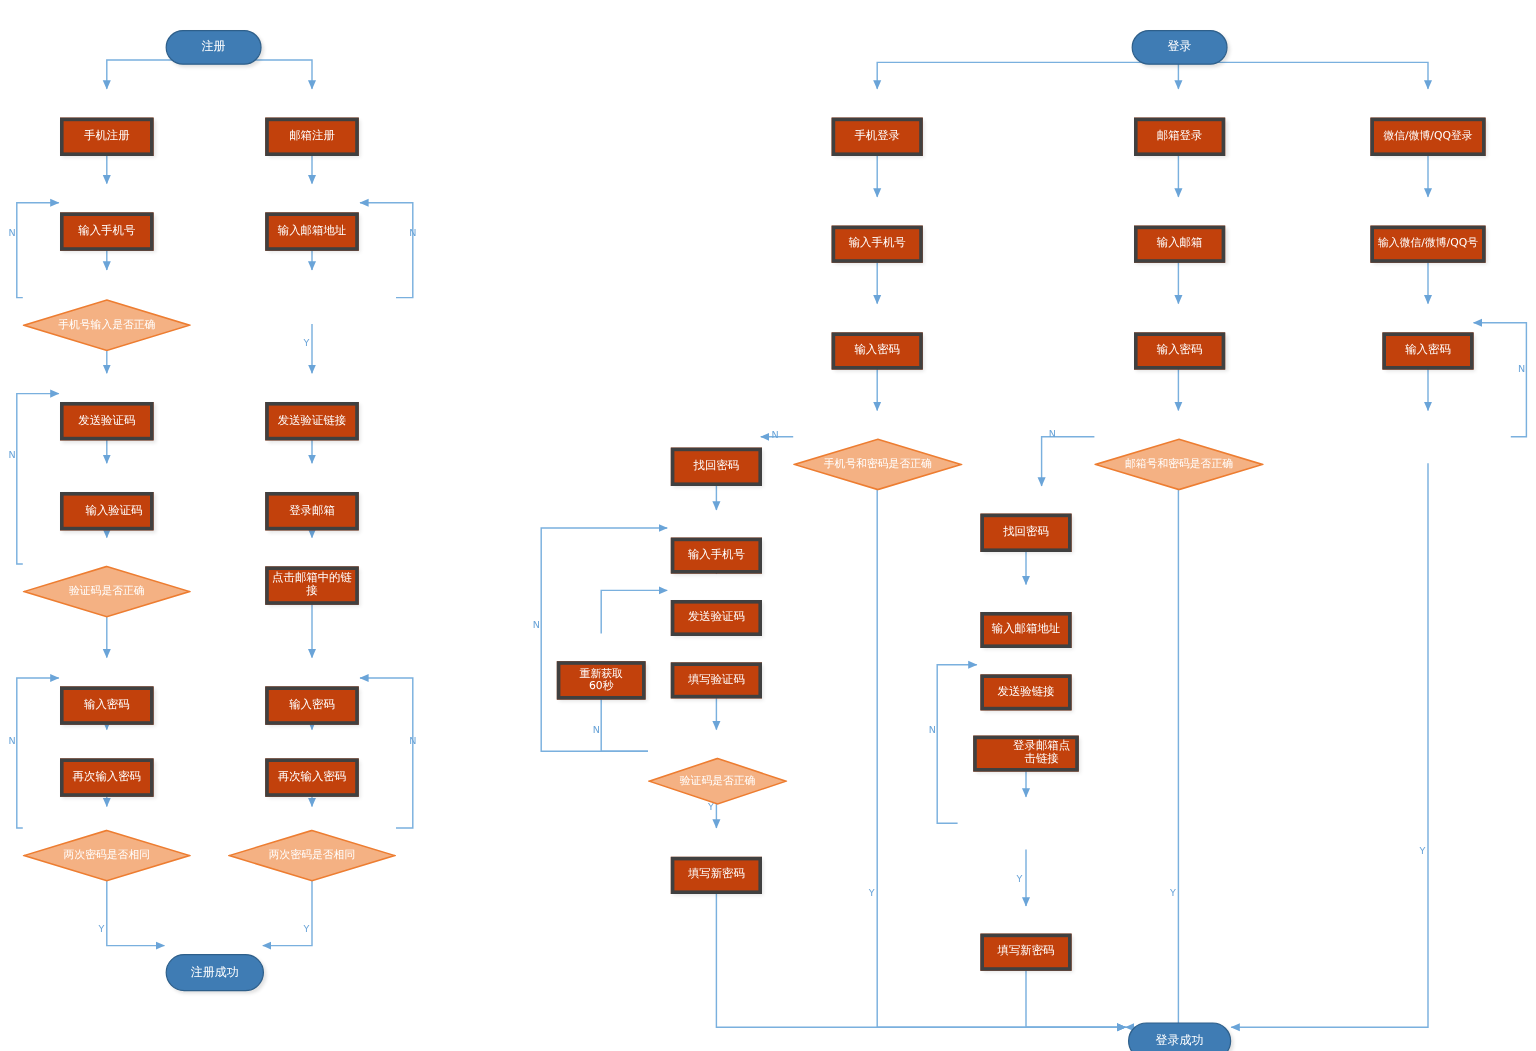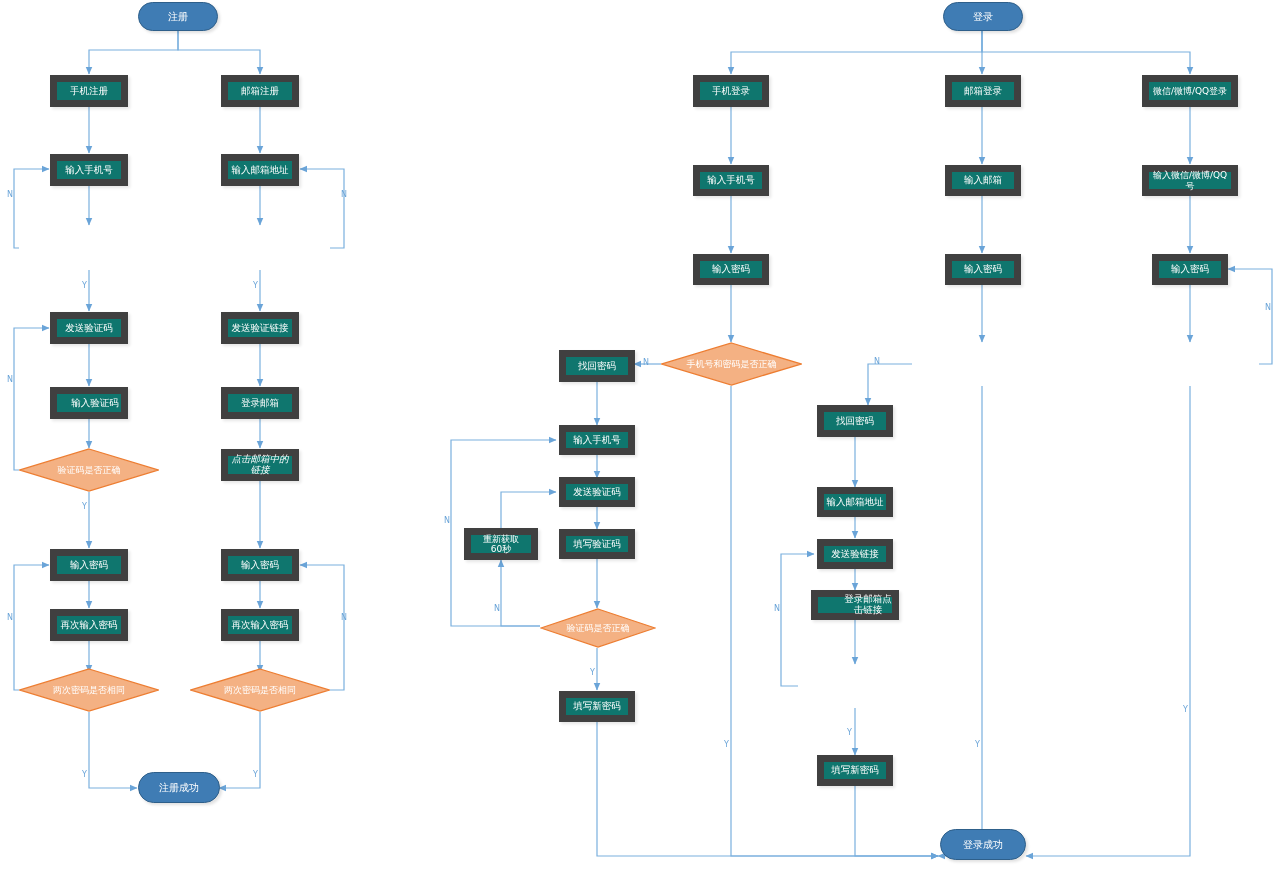--- a/index.html
+++ b/index.html
@@ -1,21 +1,21 @@
 <!DOCTYPE html>
 <html><head>
 <meta charset="utf-8">
 <style>
   html,body{margin:0;padding:0;background:#ffffff;}
   body{font-family:"DejaVu Sans","Liberation Sans",sans-serif;}
   #stage{position:relative;width:1280px;height:876px;background:#fff;overflow:hidden;}
   svg.edges{position:absolute;left:0;top:0;width:1280px;height:876px;pointer-events:none;}
   .node{position:absolute;box-sizing:border-box;display:flex;align-items:center;justify-content:center;
-        text-align:center;color:#ffffff;line-height:1.15;}
-  .proc{background:#0f766e;border:7px solid #404040;box-shadow:2px 2px 3px rgba(0,0,0,0.10);font-size:9.5px;}
+        text-align:center;color:#ffffff;line-height:1.15;margin-top:23px;}
+  .proc{background:#c2410c;border:3px solid #404040;box-shadow:2px 2px 3px rgba(0,0,0,0.10);font-size:9.5px;}
   .term{background:#3f7cb4;border:1px solid #2e5f8a;border-radius:16px;font-size:10px;
         box-shadow:2px 2px 3px rgba(0,0,0,0.12);}
   .dec{font-size:9px;color:#ffffff;}
   .dec .dlabel{position:relative;z-index:2;}
   .dec .dshape{position:absolute;left:0;top:0;width:100%;height:100%;z-index:1;}
   .edgelabel{position:absolute;font-size:8px;color:#6aa4d8;font-family:"DejaVu Sans","Liberation Sans",sans-serif;}
   .two-line{white-space:pre-line;}
 </style>
 </head>
 <body>
@@ -119,20 +119,26 @@
 
       <path d="M1190,386 L1190,856 L1026,856"></path>
 
     </g>
   </svg>
 
   <div class="node term" style="left:138px;top:2px;width:80px;height:29px;">注册</div>
 
   <div class="node proc" style="left:50px;top:75px;width:78px;height:32px;">手机注册</div>
   <div class="node proc" style="left:50px;top:154px;width:78px;height:32px;">输入手机号</div>
+  <div class="node dec" style="left:19px;top:226px;width:140px;height:44px;">
+    <svg class="dshape" viewBox="0 0 140 44" preserveAspectRatio="none">
+        <polygon points="70,1 139,22 70,43 1,22" fill="#f4b183" stroke="#ed7d31" stroke-width="1.3"></polygon>
+      </svg>
+    <span class="dlabel">手机号输入是否正确</span>
+  </div>
   <div class="node proc" style="left:50px;top:312px;width:78px;height:32px;">发送验证码</div>
   <div class="node proc" style="left:50px;top:387px;width:78px;height:32px;padding-left:12px;">输入验证码</div>
   <div class="node dec" style="left:19px;top:448px;width:140px;height:44px;">
     <svg class="dshape" viewBox="0 0 140 44" preserveAspectRatio="none">
         <polygon points="70,1 139,22 70,43 1,22" fill="#f4b183" stroke="#ed7d31" stroke-width="1.3"></polygon>
       </svg>
     <span class="dlabel">验证码是否正确</span>
   </div>
   <div class="node proc" style="left:50px;top:549px;width:78px;height:32px;">输入密码</div>
   <div class="node proc" style="left:50px;top:609px;width:78px;height:32px;">再次输入密码</div>
@@ -140,21 +146,21 @@
     <svg class="dshape" viewBox="0 0 140 44" preserveAspectRatio="none">
         <polygon points="70,1 139,22 70,43 1,22" fill="#f4b183" stroke="#ed7d31" stroke-width="1.3"></polygon>
       </svg>
     <span class="dlabel">两次密码是否相同</span>
   </div>
 
   <div class="node proc" style="left:221px;top:75px;width:78px;height:32px;">邮箱注册</div>
   <div class="node proc" style="left:221px;top:154px;width:78px;height:32px;">输入邮箱地址</div>
   <div class="node proc" style="left:221px;top:312px;width:78px;height:32px;">发送验证链接</div>
   <div class="node proc" style="left:221px;top:387px;width:78px;height:32px;">登录邮箱</div>
-  <div class="node proc" style="left:221px;top:449px;width:78px;height:32px;font-style:italic;">点击邮箱中的链接</div>
+  <div class="node proc" style="left:221px;top:449px;width:78px;height:32px;">点击邮箱中的链接</div>
   <div class="node proc" style="left:221px;top:549px;width:78px;height:32px;">输入密码</div>
   <div class="node proc" style="left:221px;top:609px;width:78px;height:32px;">再次输入密码</div>
   <div class="node dec" style="left:190px;top:668px;width:140px;height:44px;">
     <svg class="dshape" viewBox="0 0 140 44" preserveAspectRatio="none">
         <polygon points="70,1 139,22 70,43 1,22" fill="#f4b183" stroke="#ed7d31" stroke-width="1.3"></polygon>
       </svg>
     <span class="dlabel">两次密码是否相同</span>
   </div>
 
   <div class="node term" style="left:138px;top:772px;width:82px;height:31px;">注册成功</div>
@@ -181,20 +187,26 @@
     <svg class="dshape" viewBox="0 0 116 40" preserveAspectRatio="none">
         <polygon points="58,1 115,20 58,39 1,20" fill="#f4b183" stroke="#ed7d31" stroke-width="1.3"></polygon>
       </svg>
     <span class="dlabel">验证码是否正确</span>
   </div>
   <div class="node proc" style="left:559px;top:691px;width:76px;height:31px;">填写新密码</div>
 
   <div class="node proc" style="left:945px;top:75px;width:76px;height:32px;">邮箱登录</div>
   <div class="node proc" style="left:945px;top:165px;width:76px;height:31px;">输入邮箱</div>
   <div class="node proc" style="left:945px;top:254px;width:76px;height:31px;">输入密码</div>
+  <div class="node dec" style="left:912px;top:342px;width:141px;height:44px;">
+    <svg class="dshape" viewBox="0 0 141 44" preserveAspectRatio="none">
+        <polygon points="70.5,1 140,22 70.5,43 1,22" fill="#f4b183" stroke="#ed7d31" stroke-width="1.3"></polygon>
+      </svg>
+    <span class="dlabel">邮箱号和密码是否正确</span>
+  </div>
 
   <div class="node proc" style="left:817px;top:405px;width:76px;height:32px;">找回密码</div>
   <div class="node proc" style="left:817px;top:487px;width:76px;height:30px;">输入邮箱地址</div>
   <div class="node proc" style="left:817px;top:539px;width:76px;height:30px;">发送验链接</div>
   <div class="node proc" style="left:811px;top:590px;width:88px;height:30px;padding-left:26px;">登录邮箱点击链接</div>
   <div class="node proc" style="left:817px;top:755px;width:76px;height:31px;">填写新密码</div>
 
   <div class="node proc" style="left:1142px;top:75px;width:96px;height:32px;font-size:9px;">微信/微博/QQ登录</div>
   <div class="node proc" style="left:1142px;top:165px;width:96px;height:31px;font-size:9px;">输入微信/微博/QQ号</div>
   <div class="node proc" style="left:1152px;top:254px;width:76px;height:31px;">输入密码</div>

